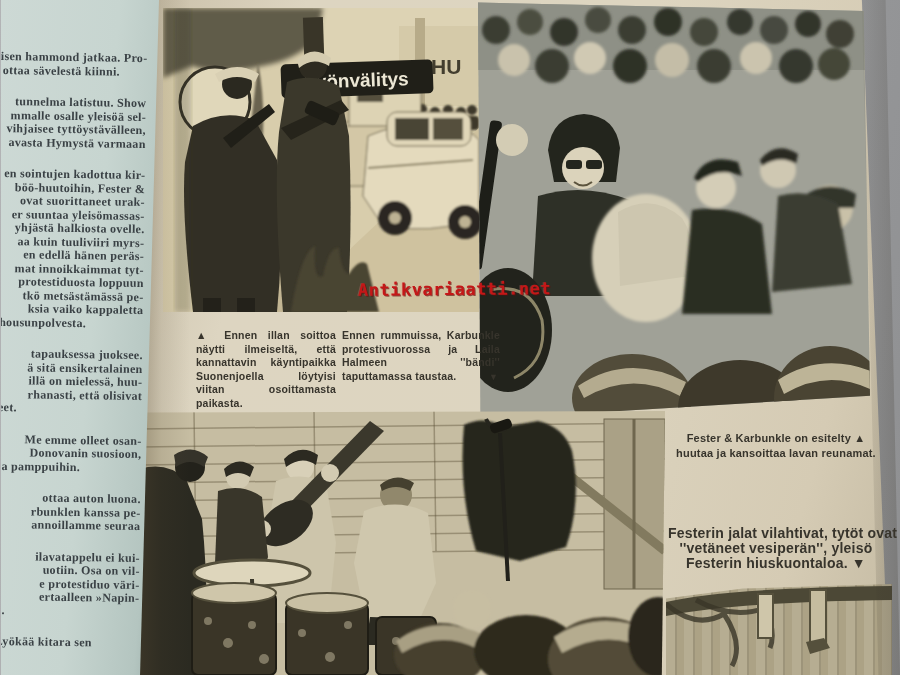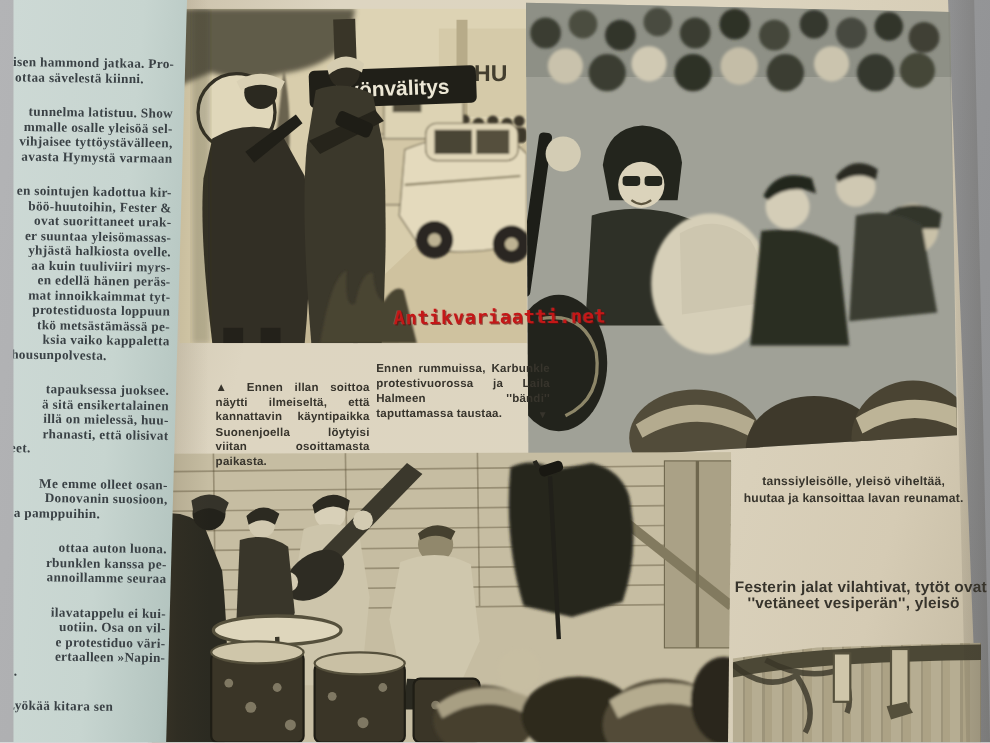--- a/index.html
+++ b/index.html
@@ -23,21 +23,21 @@
   }
   #page-edge-shade{
     left:852px;top:0;width:48px;height:675px;
     background:linear-gradient(90deg,rgba(60,55,45,0),rgba(60,55,45,.25));
     clip-path:polygon(20% 0,70% 0,100% 100%,55% 100%);
     z-index:4;pointer-events:none;
   }
 
   
   #blue-page{
-    left:12px;top:0;width:158px;height:675px;
+    left:1px;top:0;width:158px;height:675px;
     background:linear-gradient(95deg,#cdd9d5 0%,#c7d5d0 55%,#b4c5c0 88%,#9db0ab 100%);
     clip-path:polygon(0 0,100% 0,88% 100%,0 100%);
     z-index:6;
   }
   #blue-text{
     position:absolute;left:0;top:50px;width:146px;
     font-family:"Liberation Serif",serif;font-weight:bold;
     font-size:12px;line-height:13.5px;letter-spacing:.3px;
     color:#3a4145;transform:rotate(.8deg);transform-origin:left top;
   }
@@ -54,21 +54,21 @@
     clip-path:polygon(1.8% .6%,100% 0,99.4% 100%,0 100%);}
   #photo-fence{left:666px;top:584px;width:226px;height:91px;z-index:2;
     clip-path:polygon(0 16%,34% 5%,100% 0,100% 100%,0 100%);
     background:repeating-linear-gradient(90deg,#b6ad92 0 9px,#9d947a 9px 11px,#aca285 11px 18px);}
 
   
   .cap{
     font-weight:bold;color:#37342c;z-index:4;
     font-size:10.5px;line-height:13.6px;letter-spacing:.2px;
   }
-  #caption-1{left:196px;top:346px;width:140px;text-align:justify;}
+  #caption-1{left:196px;top:329px;width:140px;text-align:justify;}
   #caption-2{left:342px;top:329px;width:158px;text-align:justify;}
   #caption-2 .arrow{position:absolute;right:2px;bottom:-1px;font-size:9px;}
   #caption-3{left:668px;top:431px;width:216px;text-align:center;font-size:11px;line-height:15px;}
   #caption-4{left:668px;top:526px;width:216px;text-align:center;font-size:14px;line-height:15px;}
   .cap .cline{white-space:nowrap;}
 
   
   #watermark{
     left:358px;top:279px;z-index:9;
     font-family:"DejaVu Sans Mono",monospace;font-weight:bold;
@@ -334,26 +334,27 @@
       <path d="M262,230 q40,-28 88,-6 l-6,14 q-38,-20 -76,4 z" fill="#a89f83"></path>
       <ellipse cx="392" cy="240" rx="52" ry="36" fill="#2e2a1e"></ellipse>
       <ellipse cx="470" cy="248" rx="56" ry="42" fill="#524b37"></ellipse>
       <path d="M420,226 q46,-30 104,-4 l-8,18 q-42,-24 -88,2 z" fill="#b5ac8f"></path>
       <ellipse cx="524" cy="226" rx="30" ry="40" fill="#2b281d"></ellipse>
     </g>
   </svg>
 </div>
 
 <div class="abs cap" id="caption-3">
-    <div class="cline">tanssiyleisölle, yleisö viheltää,</div>
+    <div class="cline">Fester &amp; Karbunkle on esitelty ▲</div>
     <div class="cline">huutaa ja kansoittaa lavan reunamat.</div>
   </div>
 <div class="abs cap" id="caption-4">
     <div class="cline">Festerin jalat vilahtivat, tytöt ovat</div>
     <div class="cline">''vetäneet vesiperän'', yleisö</div>
+    <div class="cline">Festerin hiuskuontaloa. ▼</div>
   </div>
 
 <div class="abs photo" id="photo-fence">
   <svg width="226" height="91" viewBox="0 0 226 91">
     <path d="M0,18 q60,-14 226,-16 l0,14 q-160,2 -226,16 z" fill="#4c4836"></path>
     <path d="M0,20 q30,26 58,10 q20,30 8,52 M30,16 q36,20 70,8 q10,26 4,40" stroke="#3a3628" stroke-width="5" fill="none" opacity=".8"></path>
     <g stroke="#55503c" stroke-width="2">
       <rect x="92" y="10" width="15" height="44" fill="#cfc6aa"></rect>
       <rect x="144" y="6" width="16" height="52" fill="#c5bc9f"></rect>
     </g>

